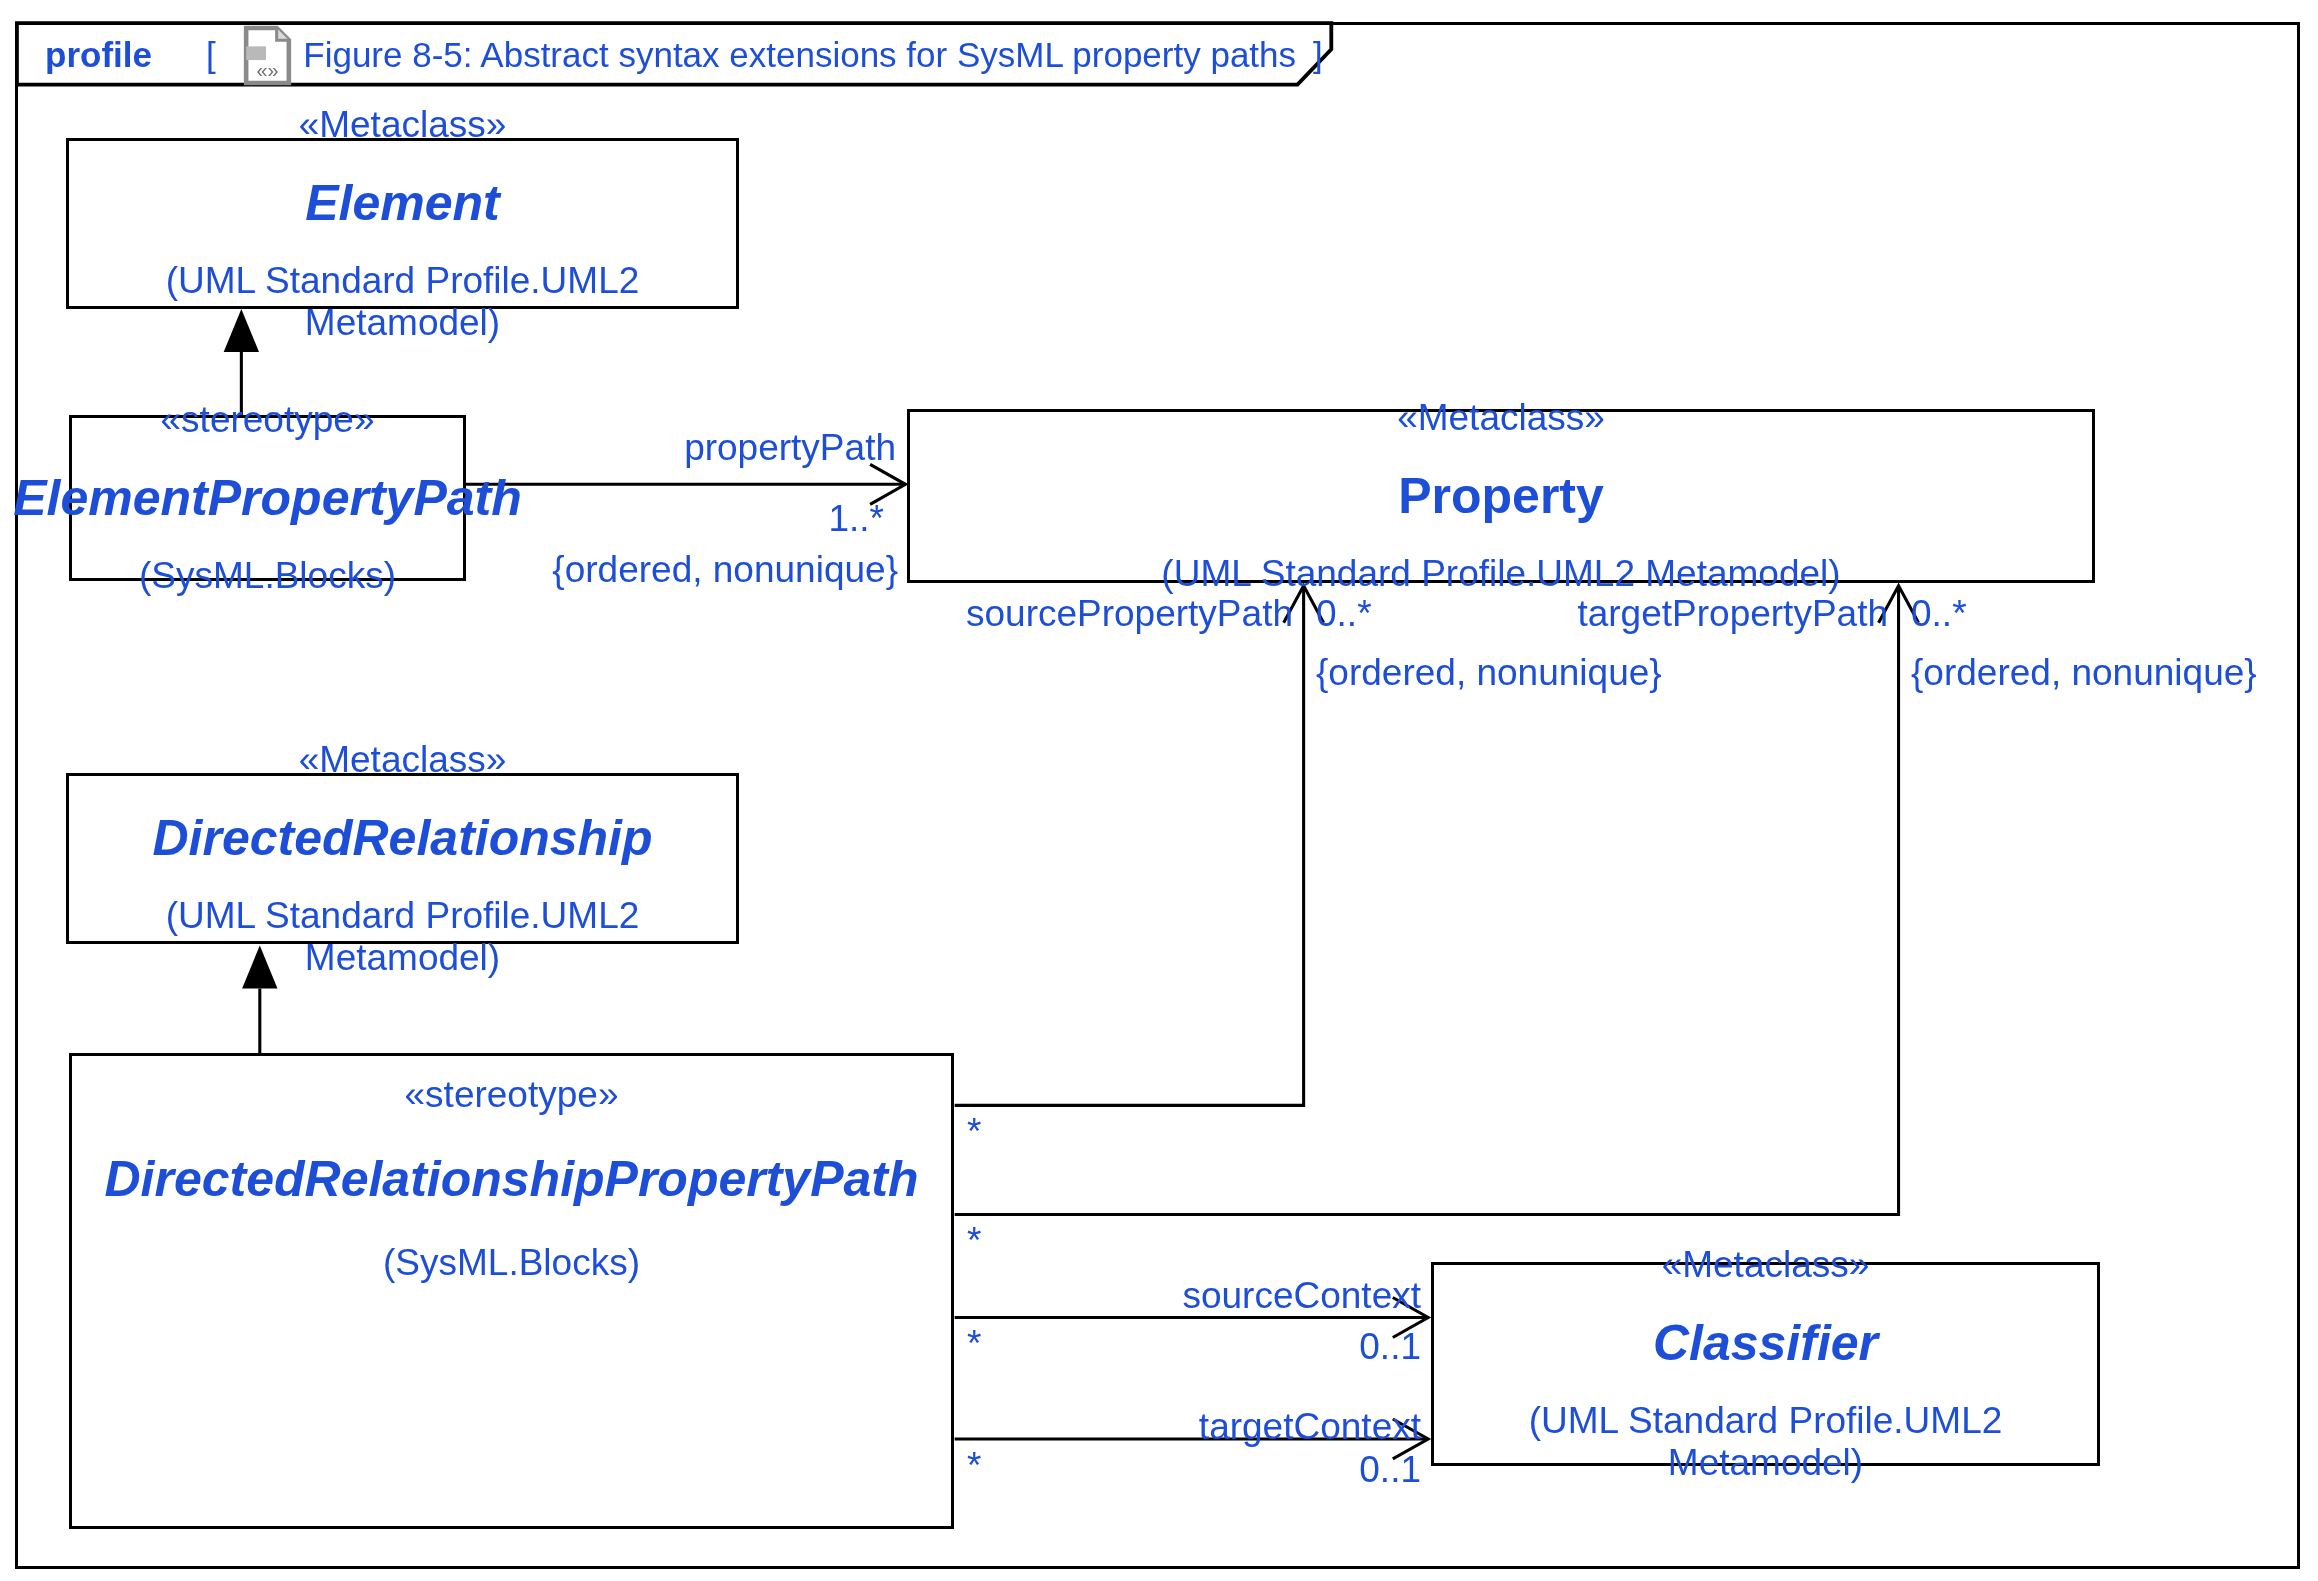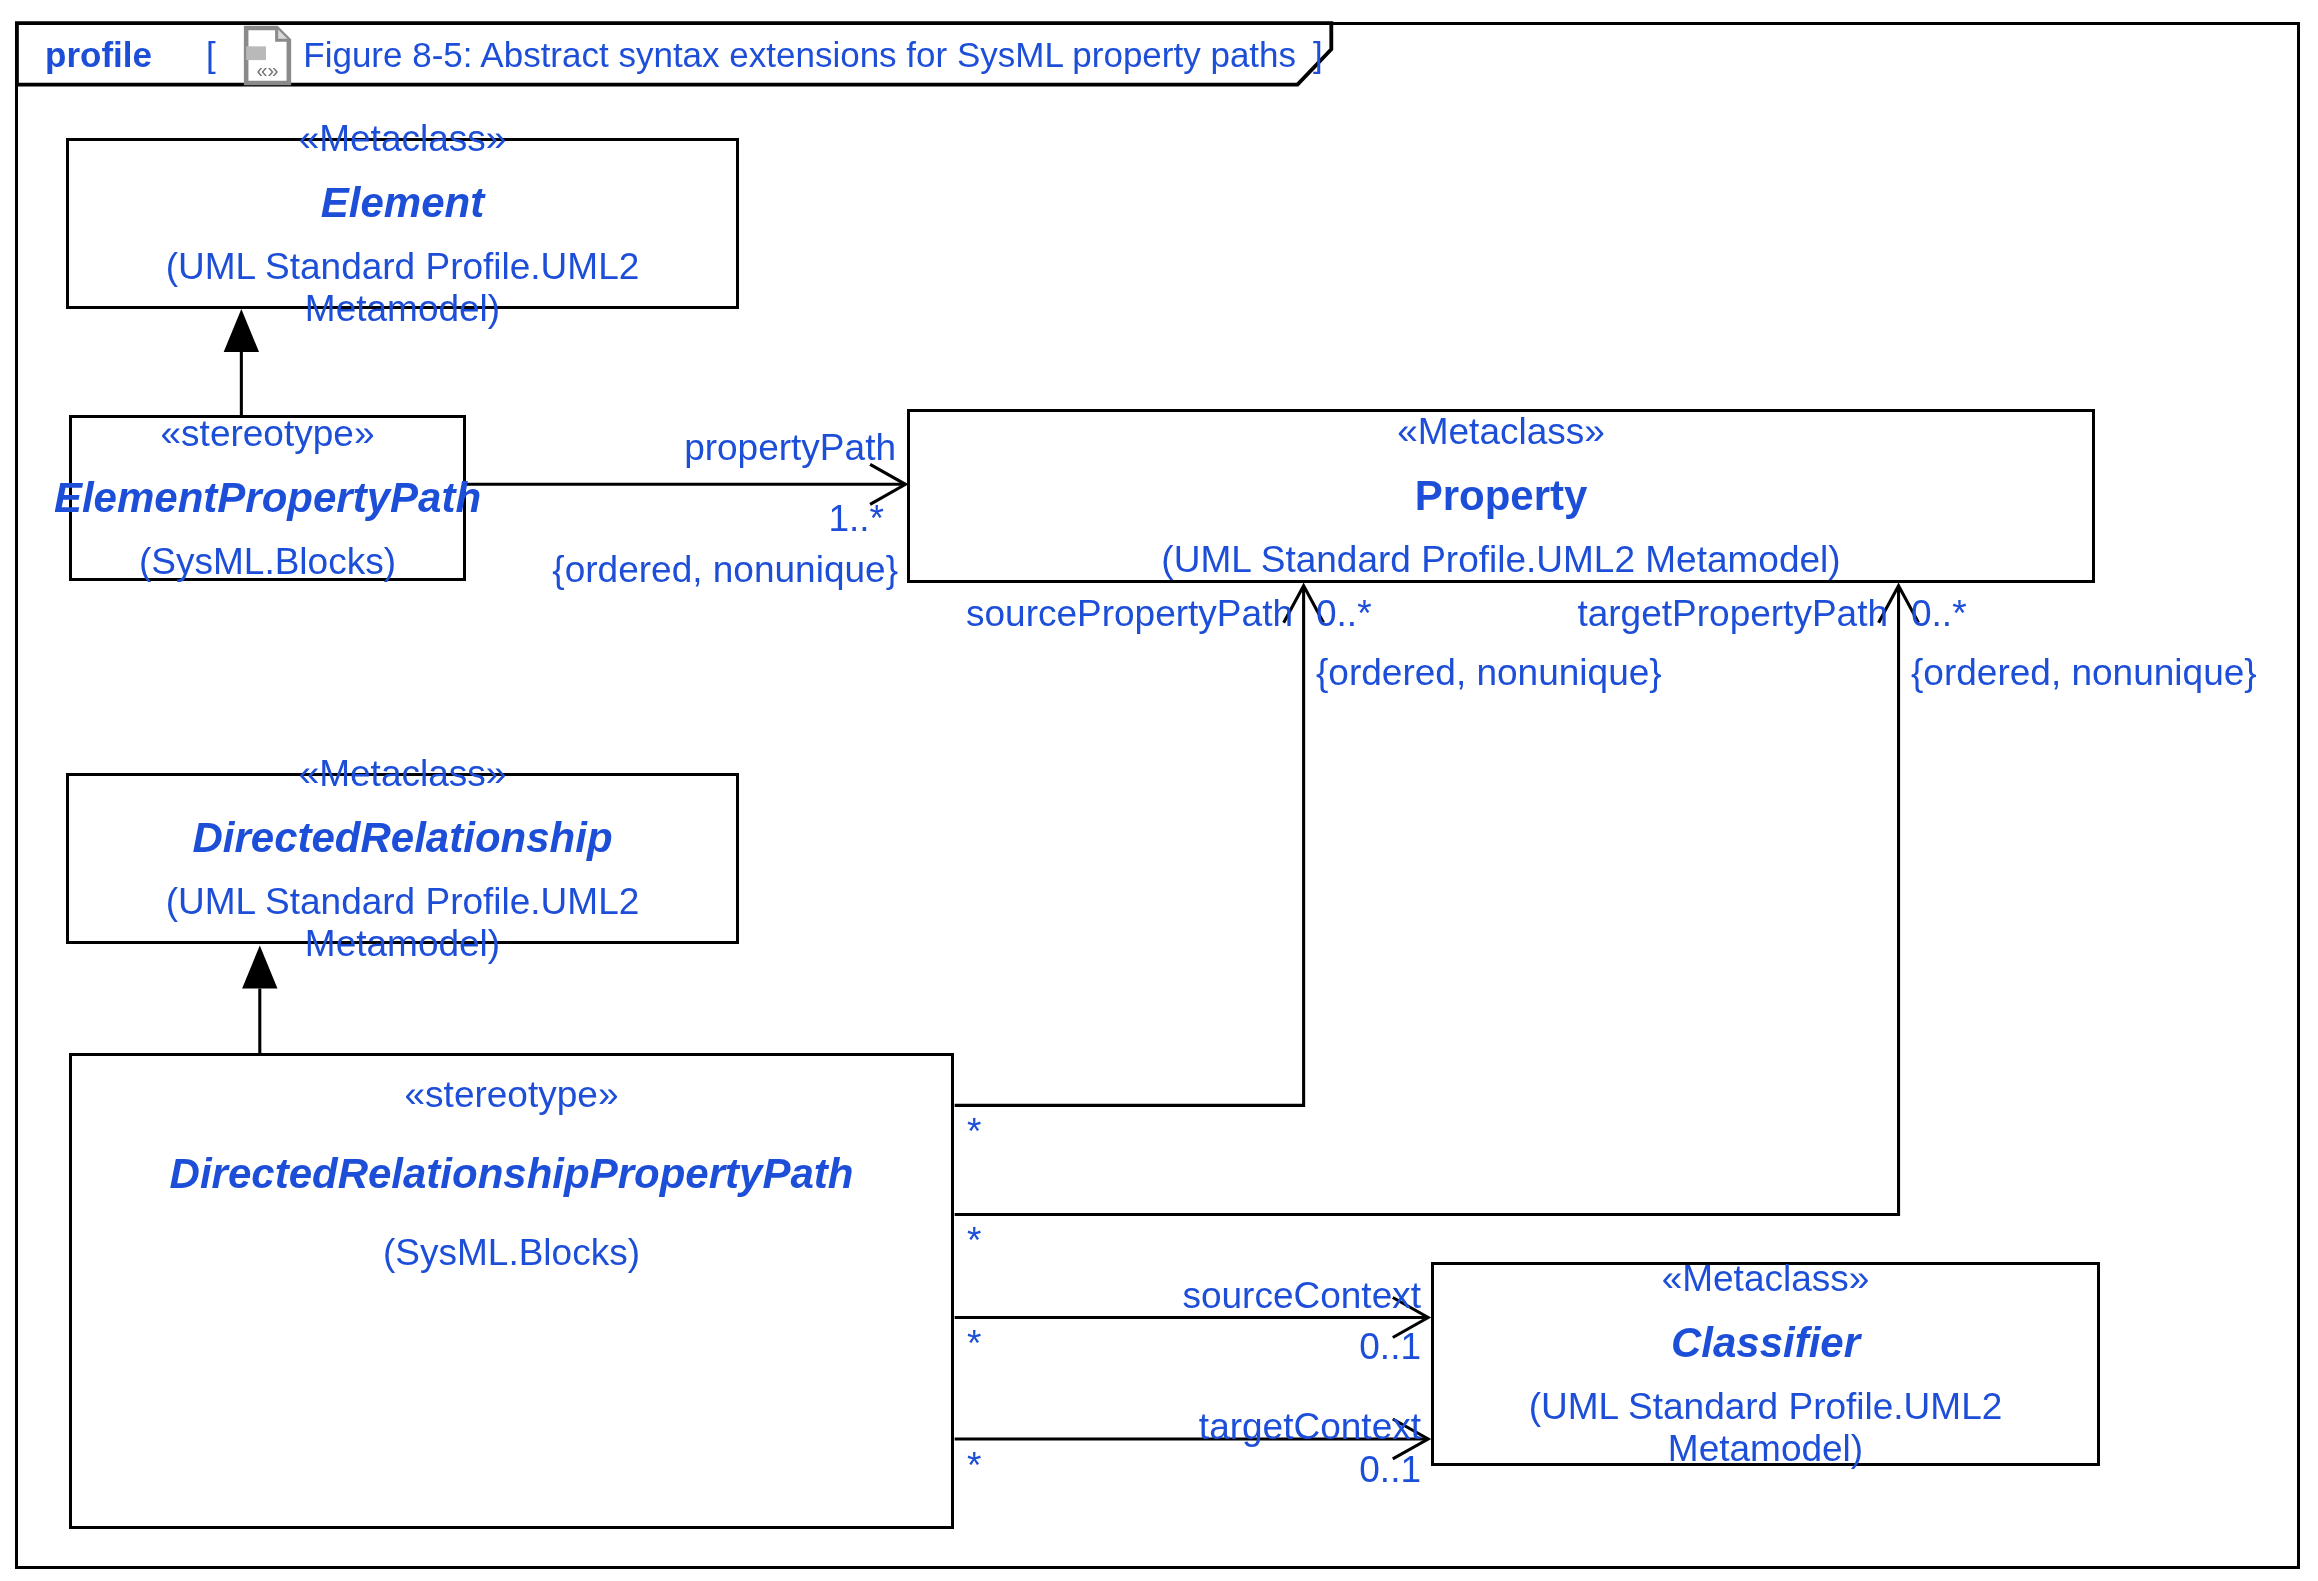--- a/index.html
+++ b/index.html
@@ -8,23 +8,23 @@
   .frame{position:absolute;left:15.4px;top:21.5px;width:2279px;height:1541px;
          border:3.8px solid #000;background:#fff;}
   svg.overlay{position:absolute;left:0;top:0;width:2319px;height:1582px;z-index:2;}
   .tabtext{position:absolute;left:45px;top:31px;height:48px;z-index:4;
            display:flex;align-items:center;font-size:35px;}
   .tab-keyword{font-weight:bold;margin-right:37px;}
   .tab-bracket{margin:0 17px;}
   .doc-icon{width:49px;height:61px;margin:0 10.8px;position:relative;}
   .uml-box{position:absolute;background:#fff;border:3.8px solid #000;z-index:3;
            display:flex;flex-direction:column;align-items:center;justify-content:center;
-           text-align:center;gap:19px;box-sizing:border-box;}
+           text-align:center;gap:28px;box-sizing:border-box;}
   .uml-box .st{font-size:37px;}
-  .uml-box .nm{font-size:42px;font-weight:bold;font-style:italic;}
+  .uml-box .nm{font-size:50px;font-weight:bold;font-style:italic;}
   .uml-box .nm.no-italic{font-style:normal;}
   .uml-box .pkg{font-size:37px;}
   .uml-box.tall{justify-content:flex-start;padding-top:18.4px;gap:34px;}
   .lbl{position:absolute;z-index:4;font-size:37px;white-space:nowrap;}
   .r{text-align:right;}
 </style>
 </head>
 <body>
 
 <div class="page">

